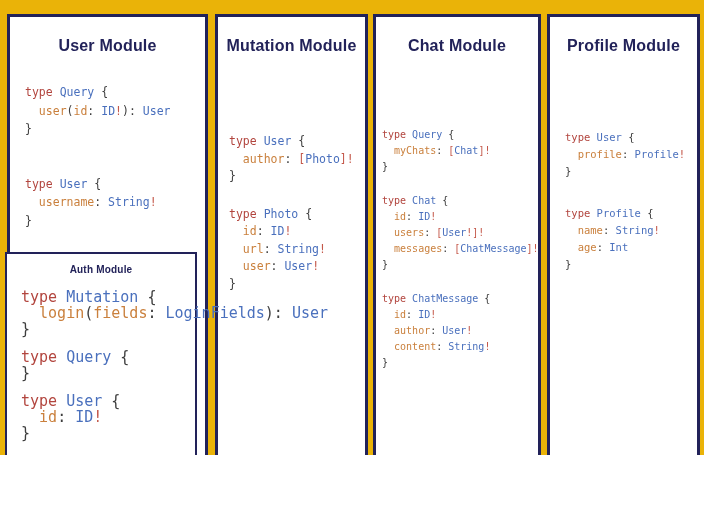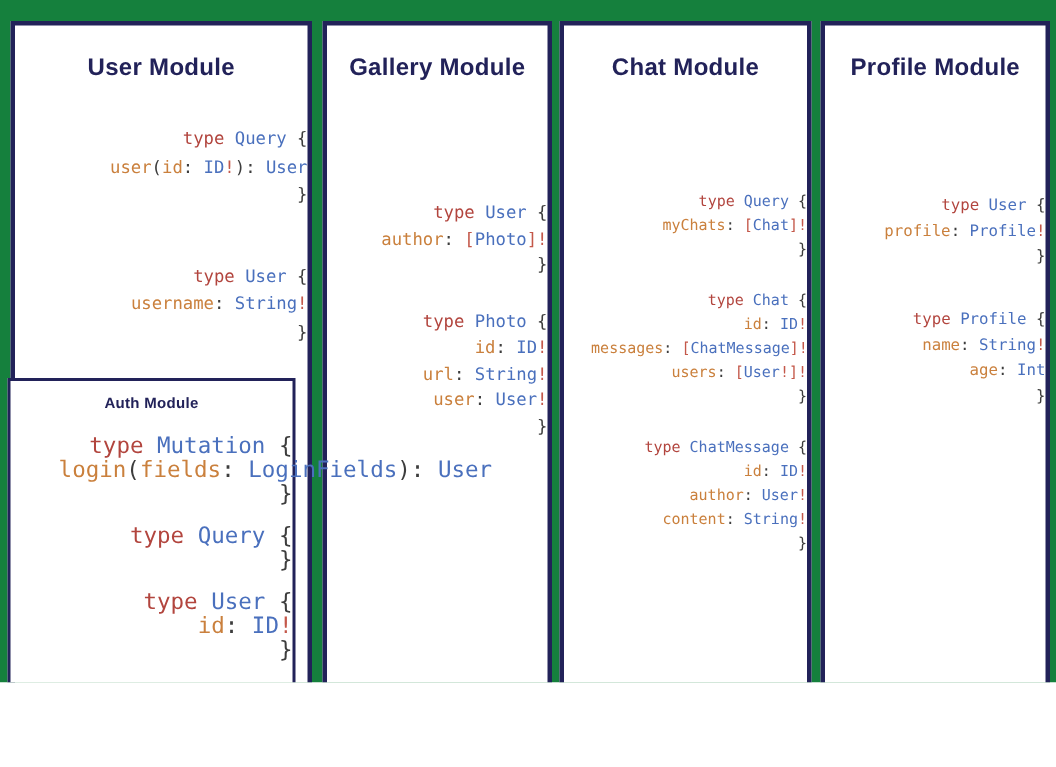--- a/index.html
+++ b/index.html
@@ -1,37 +1,37 @@
 <!DOCTYPE html>
 <html style="--navy: #222259; --c-k: #b2453e; --c-t: #4a70bd; --c-f: #ca803d; --c-p: #3d3d3d; --c-b: #c4584a;"><head>
 <meta charset="utf-8">
 <style>
   html,body{margin:0;padding:0;background:#ffffff;}
   #page{
-    position:relative;width:704px;height:455px;background:#15803d;overflow:hidden;
+    position:relative;width:704px;height:455px;background:#eab308;overflow:hidden;
     font-family:"Liberation Sans",sans-serif;
   }
   .module-box{
     position:absolute;top:14px;height:470px;box-sizing:border-box;
     background:#ffffff;border:3px solid var(--navy,#222259);
   }
   #user-box{left:7px;width:201px;}
   #gallery-box{left:215px;width:153px;}
   #chat-box{left:373px;width:168px;}
   #profile-box{left:547px;width:153px;}
   #auth-box{
     position:absolute;left:-5px;top:235px;width:192px;height:229px;box-sizing:border-box;
     background:#ffffff;border:2px solid var(--navy,#222259);z-index:2;
   }
   .module-title{
     margin:20px 4px 0 4px;text-align:center;font-weight:bold;font-size:16px;
     color:var(--navy,#222259);letter-spacing:.2px;
   }
   #auth-box .module-title{margin-top:10px;font-size:10px;}
-  .code-area{font-family:"DejaVu Sans Mono","Liberation Mono",monospace;text-align:right;}
+  .code-area{font-family:"DejaVu Sans Mono","Liberation Mono",monospace;}
   .code-line{white-space:pre;}
   .tok-k{color:var(--c-k,#b2453e);}
   .tok-t{color:var(--c-t,#4a70bd);}
   .tok-f{color:var(--c-f,#ca803d);}
   .tok-p{color:var(--c-p,#3d3d3d);}
   .tok-b{color:var(--c-b,#c4584a);}
   
   #user-box .code-area{margin-top:28px;padding-left:15px;font-size:11.5px;line-height:18.5px;}
   #user-box .code-block{margin-bottom:36px;}
   #gallery-box .code-area{margin-top:78px;padding-left:11px;font-size:11.5px;line-height:17.5px;}
@@ -77,21 +77,21 @@
           <div class="code-block">
             <div class="code-line"><span class="tok-k">type </span><span class="tok-t">User </span><span class="tok-p">{</span></div>
             <div class="code-line"><span class="tok-p">  </span><span class="tok-f">id</span><span class="tok-p">: </span><span class="tok-t">ID</span><span class="tok-b">!</span></div>
             <div class="code-line"><span class="tok-p">}</span></div>
           </div>
         </div>
     </div>
   </div>
 
   <div id="gallery-box" class="module-box">
-    <div class="module-title">Gallery Module</div>
+    <div class="module-title">Mutation Module</div>
     <div class="code-area">
         <div class="code-block">
           <div class="code-line"><span class="tok-k">type </span><span class="tok-t">User </span><span class="tok-p">{</span></div>
           <div class="code-line"><span class="tok-p">  </span><span class="tok-f">author</span><span class="tok-p">: </span><span class="tok-b">[</span><span class="tok-t">Photo</span><span class="tok-b">]!</span></div>
           <div class="code-line"><span class="tok-p">}</span></div>
         </div>
         <div class="code-block">
           <div class="code-line"><span class="tok-k">type </span><span class="tok-t">Photo </span><span class="tok-p">{</span></div>
           <div class="code-line"><span class="tok-p">  </span><span class="tok-f">id</span><span class="tok-p">: </span><span class="tok-t">ID</span><span class="tok-b">!</span></div>
           <div class="code-line"><span class="tok-p">  </span><span class="tok-f">url</span><span class="tok-p">: </span><span class="tok-t">String</span><span class="tok-b">!</span></div>
@@ -105,22 +105,22 @@
     <div class="module-title">Chat Module</div>
     <div class="code-area">
         <div class="code-block">
           <div class="code-line"><span class="tok-k">type </span><span class="tok-t">Query </span><span class="tok-p">{</span></div>
           <div class="code-line"><span class="tok-p">  </span><span class="tok-f">myChats</span><span class="tok-p">: </span><span class="tok-b">[</span><span class="tok-t">Chat</span><span class="tok-b">]!</span></div>
           <div class="code-line"><span class="tok-p">}</span></div>
         </div>
         <div class="code-block">
           <div class="code-line"><span class="tok-k">type </span><span class="tok-t">Chat </span><span class="tok-p">{</span></div>
           <div class="code-line"><span class="tok-p">  </span><span class="tok-f">id</span><span class="tok-p">: </span><span class="tok-t">ID</span><span class="tok-b">!</span></div>
+          <div class="code-line"><span class="tok-p">  </span><span class="tok-f">users</span><span class="tok-p">: </span><span class="tok-b">[</span><span class="tok-t">User</span><span class="tok-b">!]!</span></div>
           <div class="code-line"><span class="tok-p">  </span><span class="tok-f">messages</span><span class="tok-p">: </span><span class="tok-b">[</span><span class="tok-t">ChatMessage</span><span class="tok-b">]!</span></div>
-          <div class="code-line"><span class="tok-p">  </span><span class="tok-f">users</span><span class="tok-p">: </span><span class="tok-b">[</span><span class="tok-t">User</span><span class="tok-b">!]!</span></div>
           <div class="code-line"><span class="tok-p">}</span></div>
         </div>
         <div class="code-block">
           <div class="code-line"><span class="tok-k">type </span><span class="tok-t">ChatMessage </span><span class="tok-p">{</span></div>
           <div class="code-line"><span class="tok-p">  </span><span class="tok-f">id</span><span class="tok-p">: </span><span class="tok-t">ID</span><span class="tok-b">!</span></div>
           <div class="code-line"><span class="tok-p">  </span><span class="tok-f">author</span><span class="tok-p">: </span><span class="tok-t">User</span><span class="tok-b">!</span></div>
           <div class="code-line"><span class="tok-p">  </span><span class="tok-f">content</span><span class="tok-p">: </span><span class="tok-t">String</span><span class="tok-b">!</span></div>
           <div class="code-line"><span class="tok-p">}</span></div>
         </div>
       </div>

